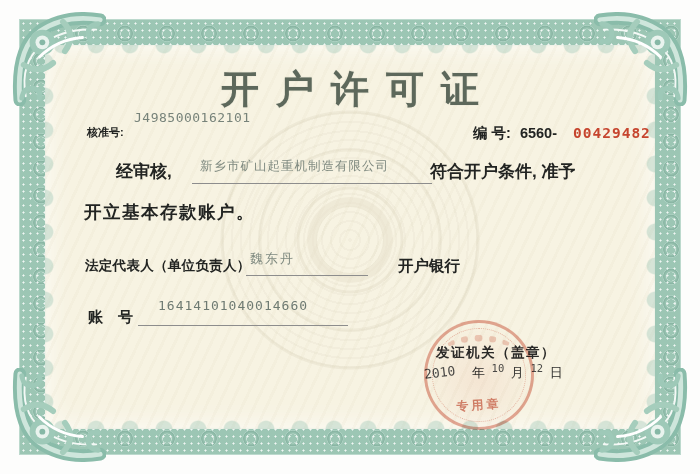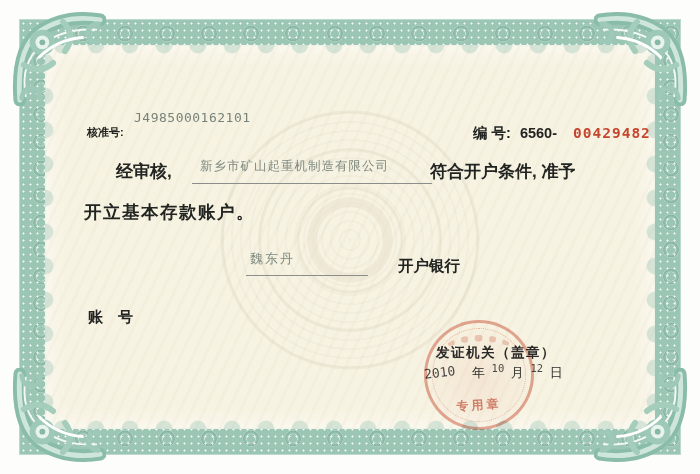--- a/index.html
+++ b/index.html
@@ -156,42 +156,47 @@
   <div class="frame-inner">
     <div class="texture"></div>
     <div class="scallop top"></div>
     <div class="scallop bottom"></div>
     <div class="scallop left"></div>
     <div class="scallop right"></div>
   </div>
 
   <div class="rosette"></div>
 
+  <div class="abs title">开户许可证</div>
 
   <div class="abs approval-serial">J4985000162101</div>
   <div class="abs approval-label label">核准号:</div>
   <div class="abs number-row">
     <span>编 号:</span>
     <span style="margin-left:5px">6560-</span>
     <span class="red">00429482</span>
   </div>
 
   <div class="abs review-prefix label">经审核,</div>
   <div class="abs review-suffix label">符合开户条件, 准予</div>
   <div class="abs field company-field imprint">
     <span>新乡市矿山起重机制造有限公司</span>
   </div>
   <div class="abs body-line2 label">开立基本存款账户。</div>
 
+  <div class="abs rep-label label">法定代表人（单位负责人）</div>
   <div class="abs field rep-name-field imprint">
     <span>魏东丹</span>
   </div>
   <div class="abs bank-label label">开户银行</div>
 
   <div class="abs account-label label">账　号</div>
+  <div class="abs field account-field">
+    <span class="account-number">16414101040014660</span>
+  </div>
 
   <div class="abs issuer-label">发证机关（盖章）</div>
   <div class="abs date-row">
     <span class="num year">2010</span>
     <span class="unit">年</span>
     <span class="num sup">10</span>
     <span class="unit">月</span>
     <span class="num sup">12</span>
     <span class="unit">日</span>
   </div>

